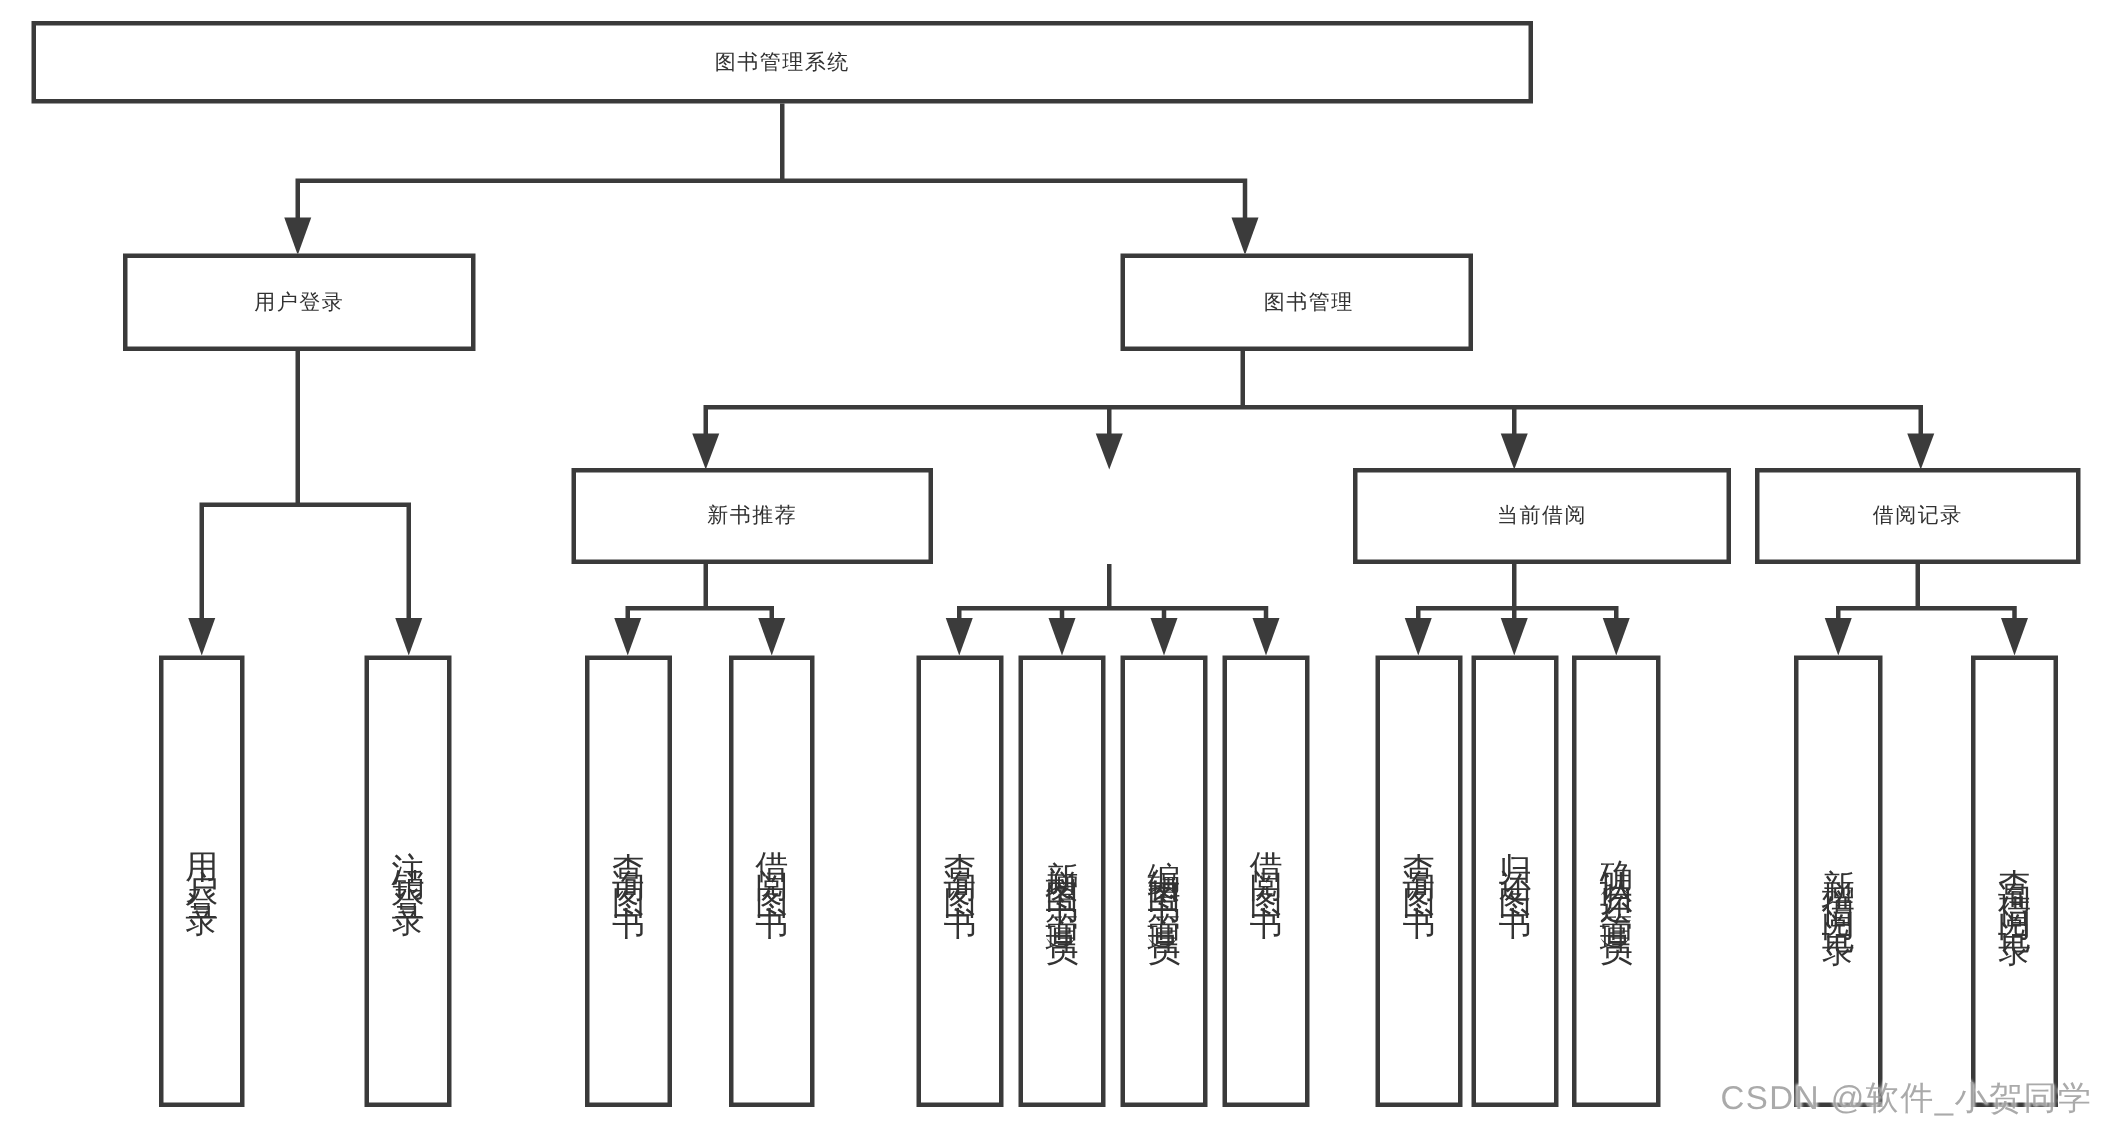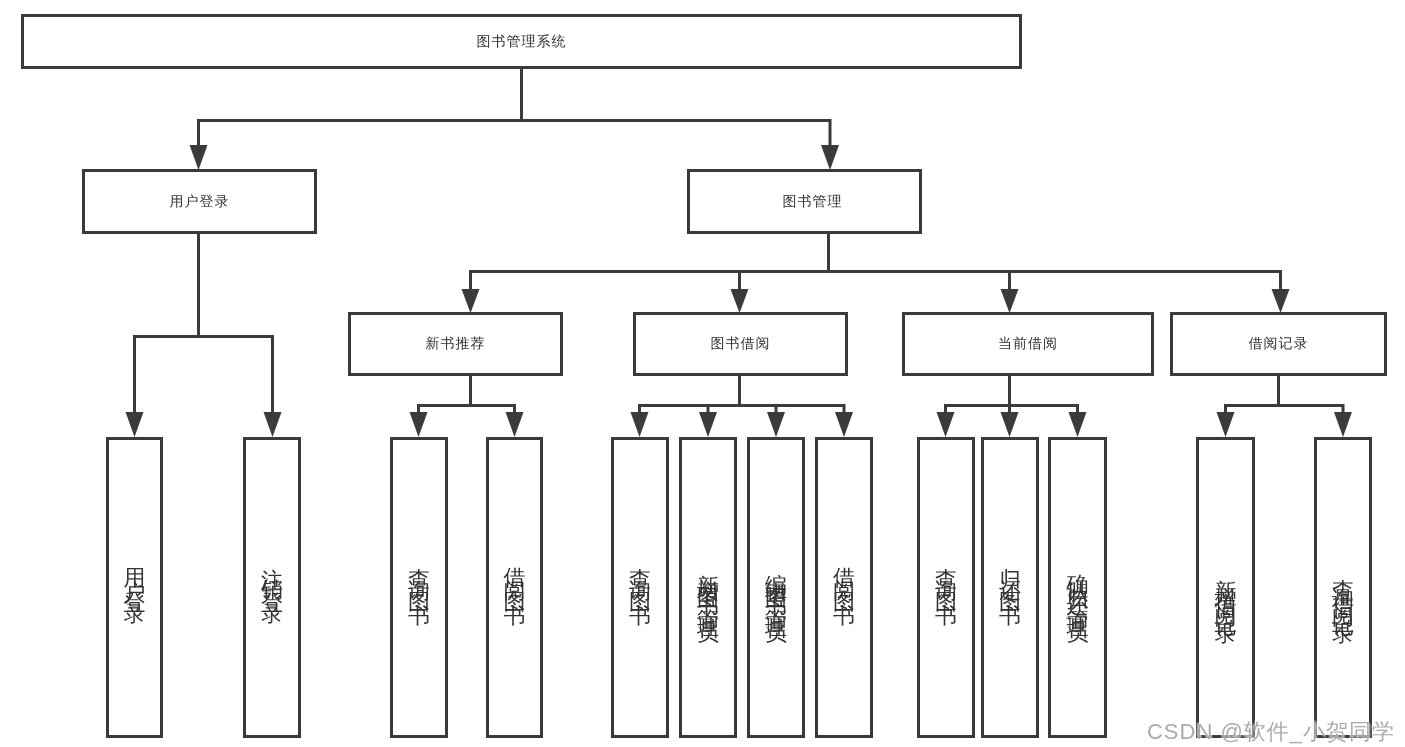--- a/index.html
+++ b/index.html
@@ -41,23 +41,23 @@
     color: #323232;
   }
   .h-label {
     font-size: 14px;
     letter-spacing: 1px;
     white-space: nowrap;
   }
   .root-box   { left: 21px;   top: 14px;  width: 1001px; height: 55px; }
   .lvl2-box   { top: 169px;   height: 65px; width: 235px; }
   .user-login-box      { left: 82px; }
-  .book-management-box { left: 687px; padding-left: 16px; }
+  .book-management-box { left: 747px; padding-left: 16px; }
   .lvl3-box   { top: 312px;   height: 64px; }
-  .new-book-box        { left: 348px;  width: 215px; }
+  .new-book-box        { left: 381px;  width: 241px; }
   .book-borrow-box     { left: 633px;  width: 215px; }
   .current-borrow-box  { left: 902px;  width: 252px; }
   .borrow-records-box  { left: 1170px; width: 217px; }
   .leaf {
     top: 437px;
     height: 301px;
   }
   .v-label {
     writing-mode: vertical-rl;
     text-orientation: mixed;
@@ -150,23 +150,20 @@
   <div class="node lvl2-box user-login-box">
     <span class="h-label">用户登录</span>
   </div>
   <div class="node lvl2-box book-management-box">
     <span class="h-label">图书管理</span>
   </div>
 
   <div class="node lvl3-box new-book-box">
     <span class="h-label">新书推荐</span>
   </div>
-  <div class="node lvl3-box book-borrow-box">
-    <span class="h-label">图书借阅</span>
-  </div>
   <div class="node lvl3-box current-borrow-box">
     <span class="h-label">当前借阅</span>
   </div>
   <div class="node lvl3-box borrow-records-box">
     <span class="h-label">借阅记录</span>
   </div>
 
   <div class="node leaf leaf-a1">
     <span class="v-label ls-wide">用户登录</span>
   </div>

